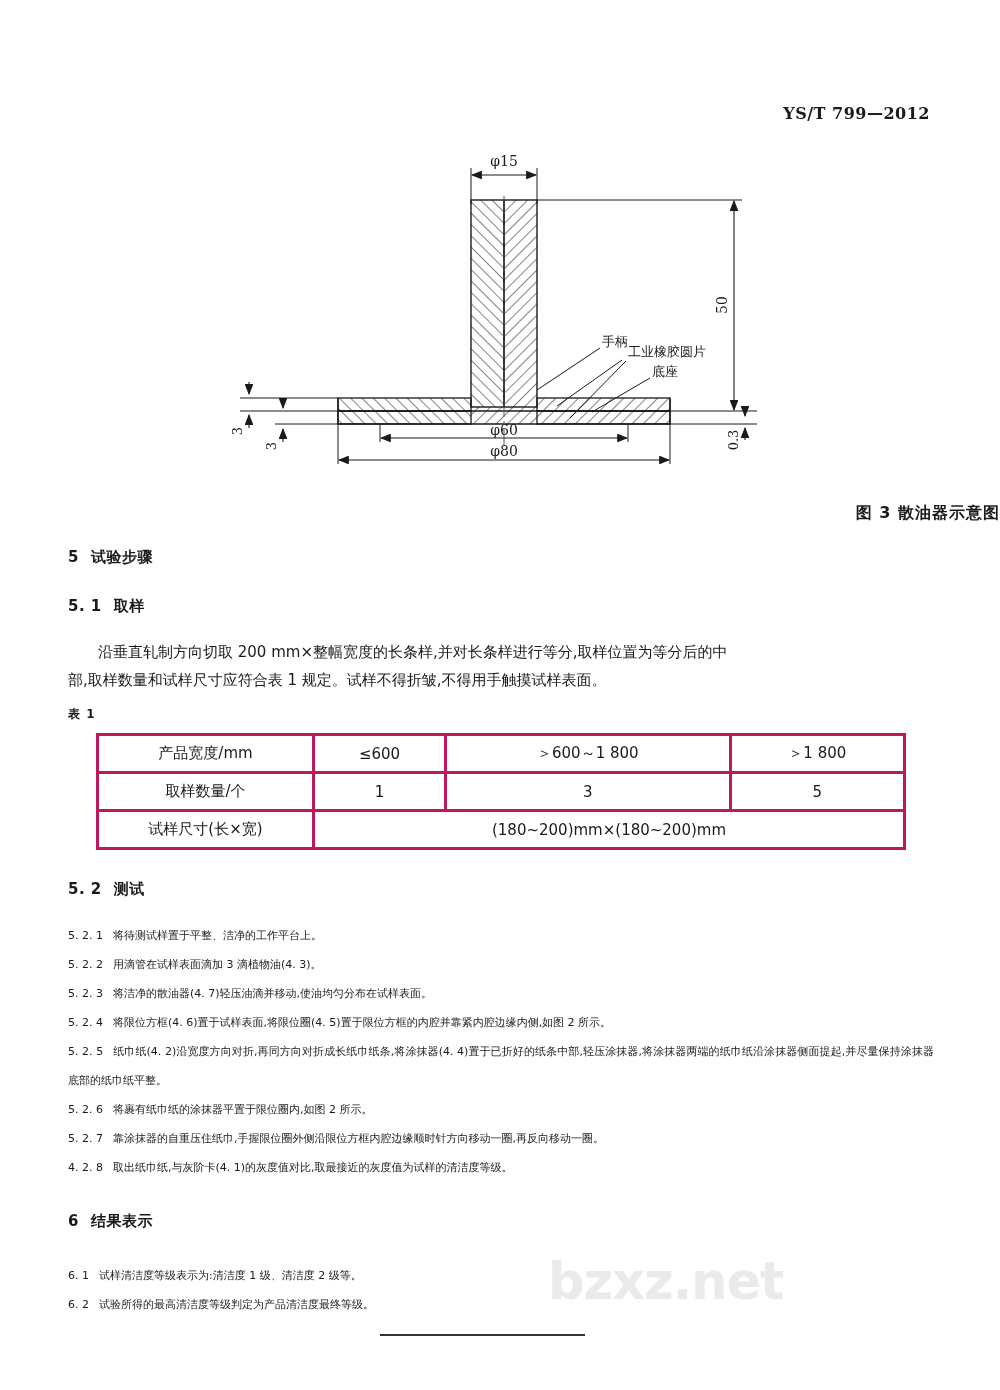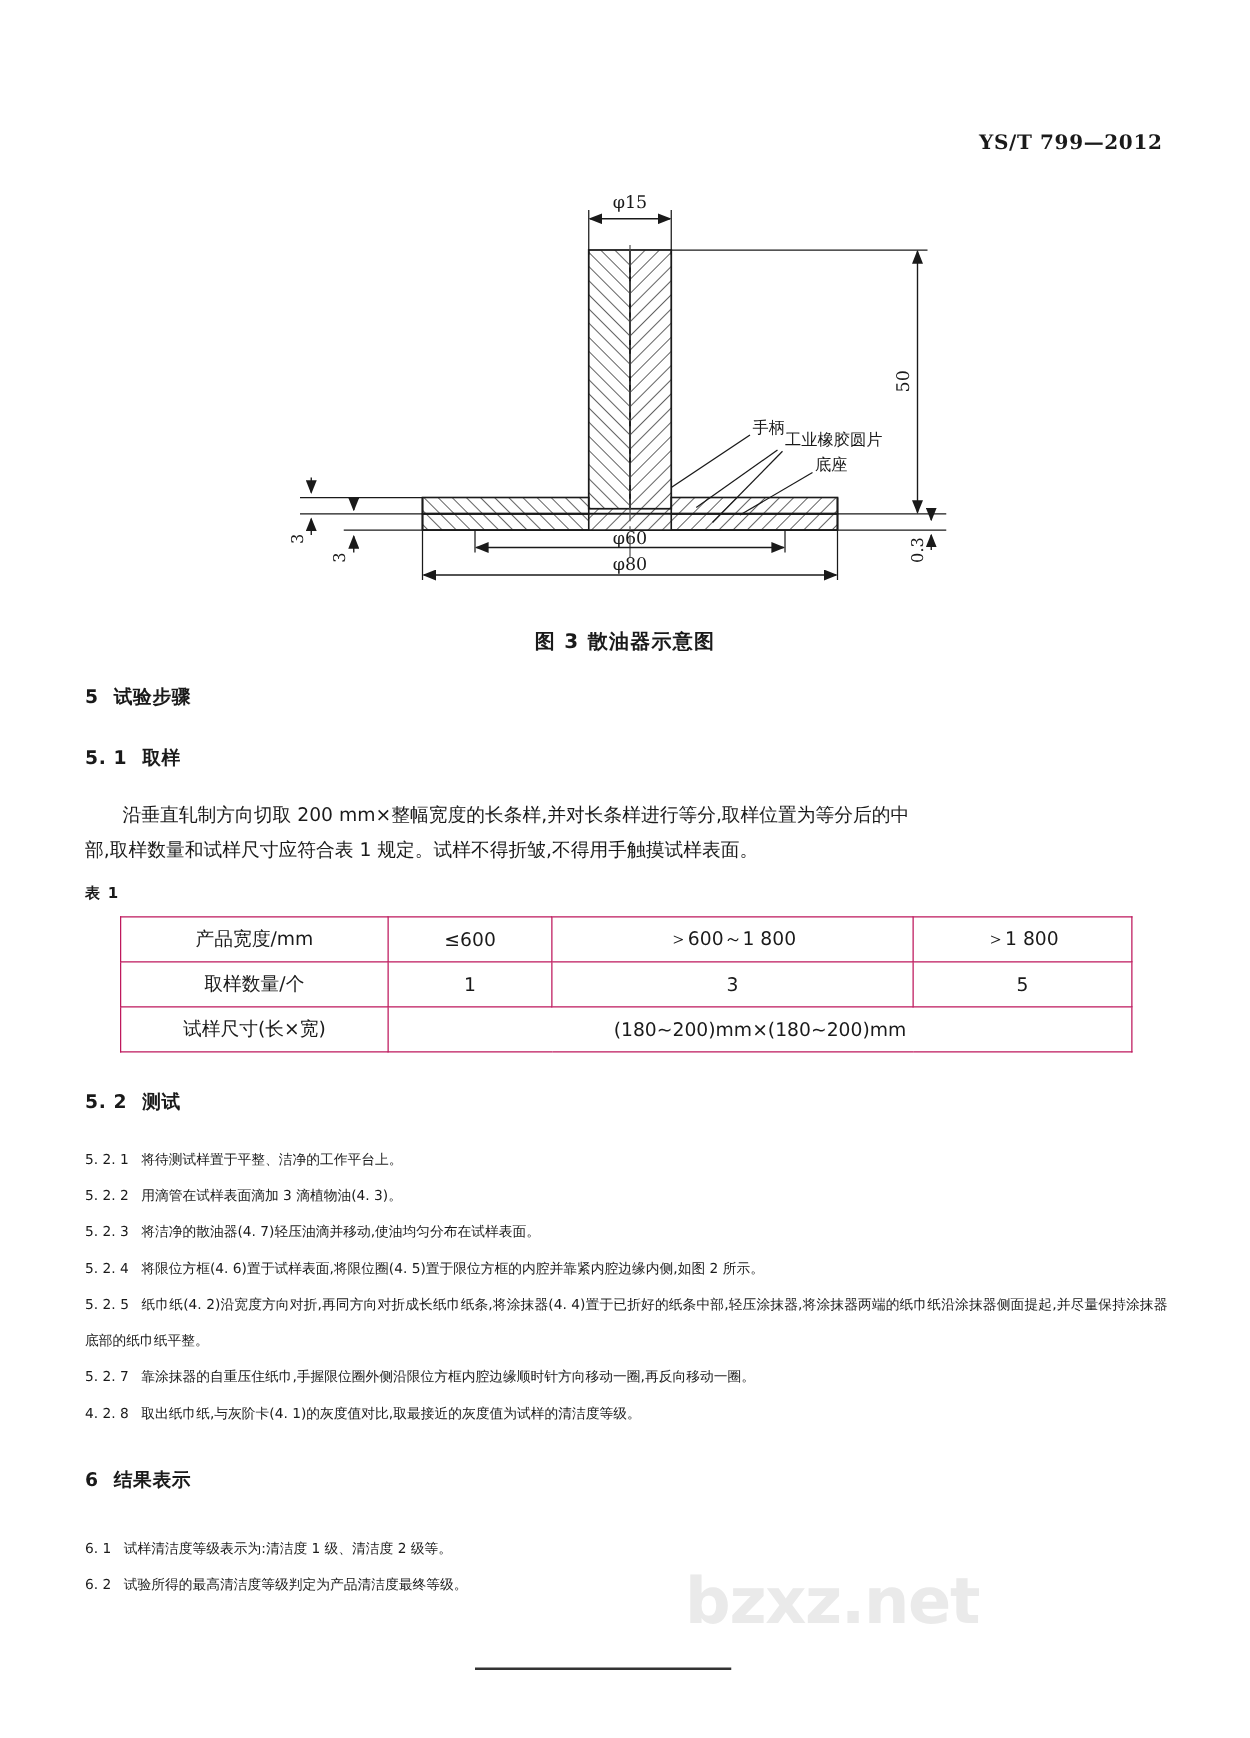--- a/index.html
+++ b/index.html
@@ -56,21 +56,21 @@
     height: 340px;
     z-index: 2;
   }
   .figure svg { display: block; }
 
   .fig-caption {
     position: absolute;
     left: 0;
     top: 503px;
     width: 1000px;
-    text-align: center;
+    text-align: right;
     font-size: 16px;
     font-weight: bold;
     letter-spacing: 1px;
     z-index: 2;
   }
 
   
   .content {
     position: absolute;
     left: 68px;
@@ -118,21 +118,21 @@
     letter-spacing: 1px;
     margin: 0;
   }
   table.t1 {
     border-collapse: collapse;
     width: 810px;
     margin: 10px auto 0 auto;
     font-size: 15px;
   }
   table.t1 td {
-    border: 1px solid #be185d;
+    border: 3px solid #be185d;
     text-align: center;
     padding: 6px 4px;
     height: 23px;
     font-family: "DejaVu Sans", "Liberation Sans", sans-serif;
   }
   table.t1 td.rowhead {
     width: 205px;
   }
 
   
@@ -317,20 +317,23 @@
     <p class="item">
       <span class="num nowrap">5. 2. 3</span><span>将洁净的散油器(4. 7)轻压油滴并移动,使油均匀分布在试样表面。</span>
     </p>
     <p class="item">
       <span class="num nowrap">5. 2. 4</span><span>将限位方框(4. 6)置于试样表面,将限位圈(4. 5)置于限位方框的内腔并靠紧内腔边缘内侧,如图 2 所示。</span>
     </p>
     <p class="item">
       <span class="num nowrap">5. 2. 5</span><span>纸巾纸(4. 2)沿宽度方向对折,再同方向对折成长纸巾纸条,将涂抹器(4. 4)置于已折好的纸条中部,轻压涂抹器,将涂抹器两端的纸巾纸沿涂抹器侧面提起,并尽量保持涂抹器底部的纸巾纸平整。</span>
     </p>
     <p class="item">
+      <span class="num nowrap">5. 2. 6</span><span>将裹有纸巾纸的涂抹器平置于限位圈内,如图 2 所示。</span>
+    </p>
+    <p class="item">
       <span class="num nowrap">5. 2. 7</span><span>靠涂抹器的自重压住纸巾,手握限位圈外侧沿限位方框内腔边缘顺时针方向移动一圈,再反向移动一圈。</span>
     </p>
     <p class="item">
       <span class="num nowrap">4. 2. 8</span><span>取出纸巾纸,与灰阶卡(4. 1)的灰度值对比,取最接近的灰度值为试样的清洁度等级。</span>
     </p>
 
     <div class="gap-lg"></div>
 
     <h2 class="sec">
       <span class="sec-num">6</span><span>结果表示</span>

